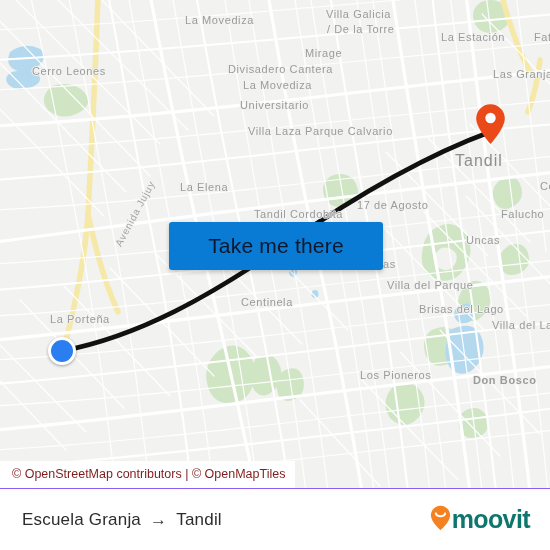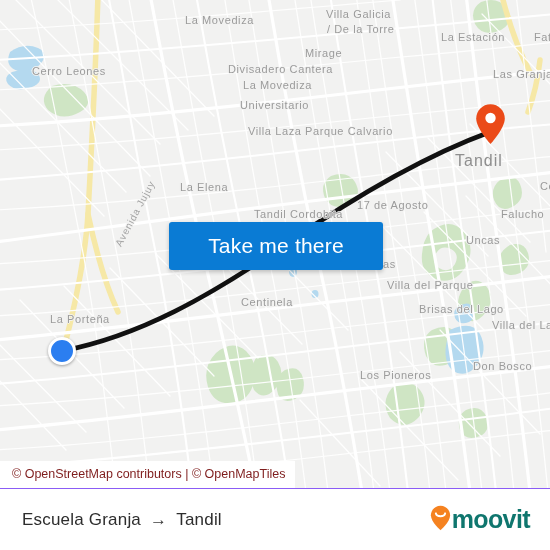--- a/index.html
+++ b/index.html
@@ -89,21 +89,21 @@
   
   #take-me-there {
     position: absolute;
     left: 169px;
     top: 222px;
     width: 214px;
     height: 48px;
     background: #0a7bd4;
     border: none;
     border-radius: 3px;
-    color: #ffffff;
+    color: #0f172a;
     font-size: 21px;
     font-family: "Liberation Sans", sans-serif;
     letter-spacing: 0.2px;
     cursor: pointer;
     box-shadow: 0 2px 4px rgba(0,0,0,0.22);
     padding: 0;
   }
 
   
   #attribution {
@@ -312,21 +312,21 @@
         <div class="map-label" style="left: 254px; top: 208px;">Tandil Cordobita</div>
         <div class="map-label" style="left: 501px; top: 208px;">Falucho</div>
         <div class="map-label" style="left: 466px; top: 234px;">Uncas</div>
         <div class="map-label" style="left: 383px; top: 258px;">as</div>
         <div class="map-label" style="left: 387px; top: 279px;">Villa del Parque</div>
         <div class="map-label" style="left: 241px; top: 296px;">Centinela</div>
         <div class="map-label" style="left: 419px; top: 303px;">Brisas del Lago</div>
         <div class="map-label" style="left: 492px; top: 319px;">Villa del Lag</div>
         <div class="map-label" style="left: 50px; top: 313px;">La Porteña</div>
         <div class="map-label" style="left: 360px; top: 369px;">Los Pioneros</div>
-        <div class="map-label" style="left: 473px; top: 360px;">Don Bosco</div>
+        <div class="map-label" style="left: 473px; top: 374px; font-weight: bold;">Don Bosco</div>
         <div class="map-label road" style="left: 118px; top: 240px; transform: rotate(-62deg); transform-origin: left center;">Avenida Jujuy</div>
       </div>
 
     <div id="origin-marker"></div>
 
     <div id="dest-marker">
       <svg viewBox="0 0 31 42" width="31" height="42">
         <path d="M15.5 1.2 C7.6 1.2 1.2 7.6 1.2 15.5 C1.2 25.5 15.5 41 15.5 41
                  C15.5 41 29.8 25.5 29.8 15.5 C29.8 7.6 23.4 1.2 15.5 1.2 Z" fill="#eb4a18"></path>
         <circle cx="15.5" cy="15" r="5.2" fill="#ffffff"></circle>

